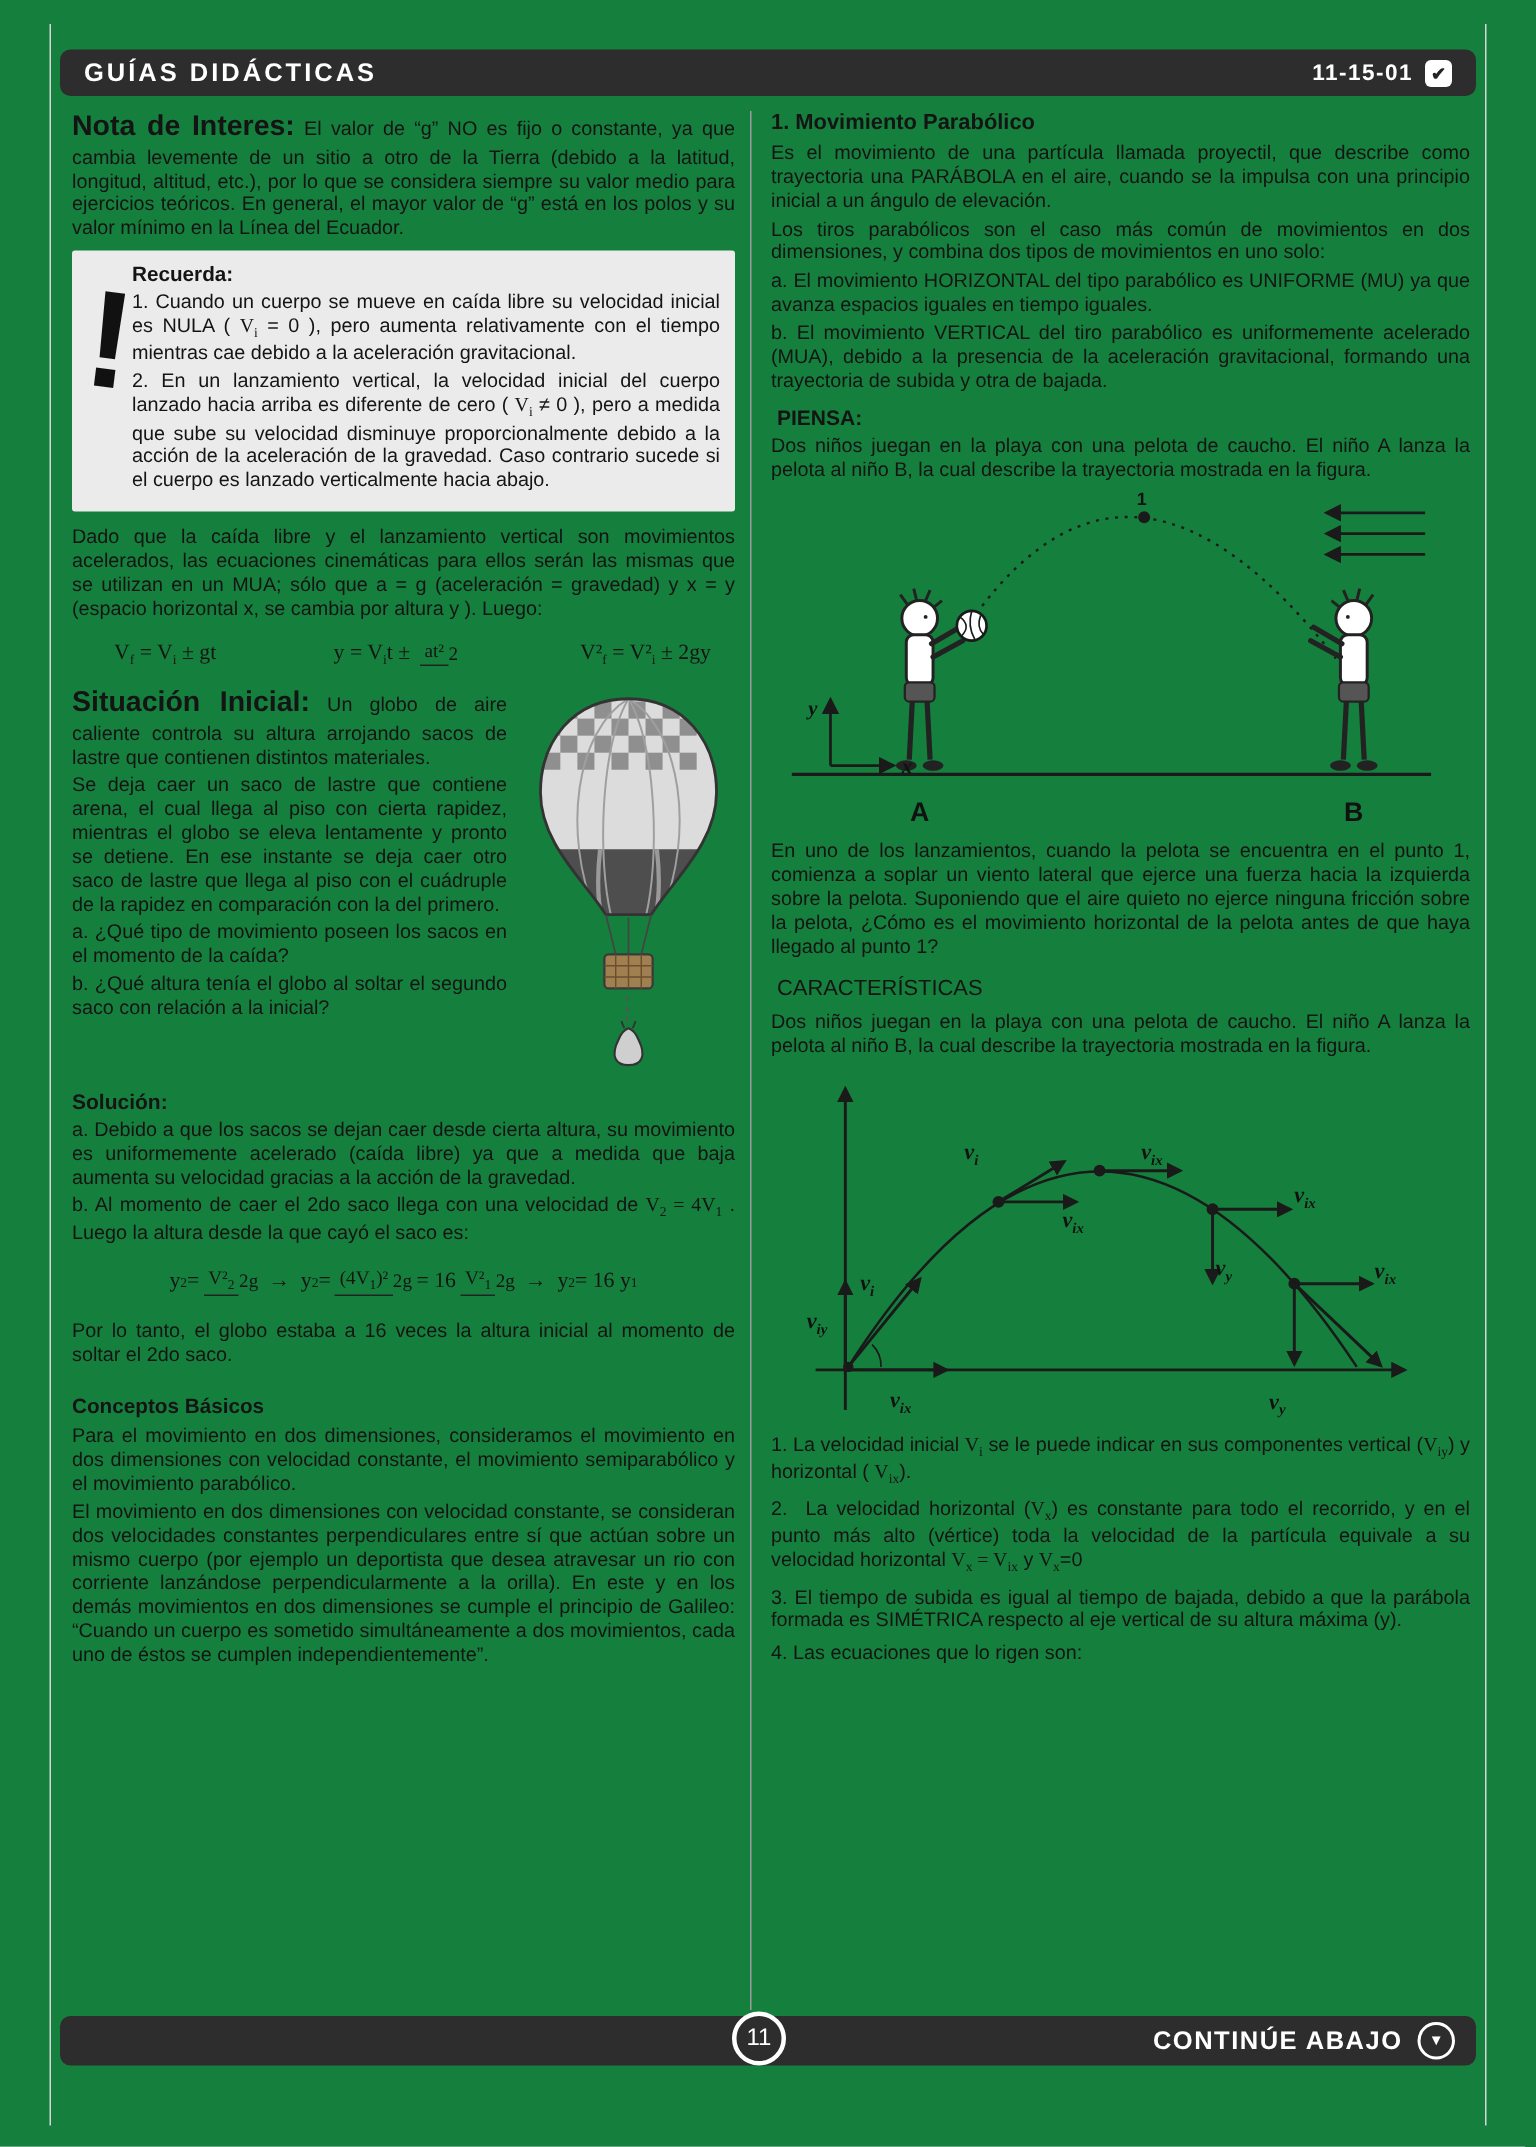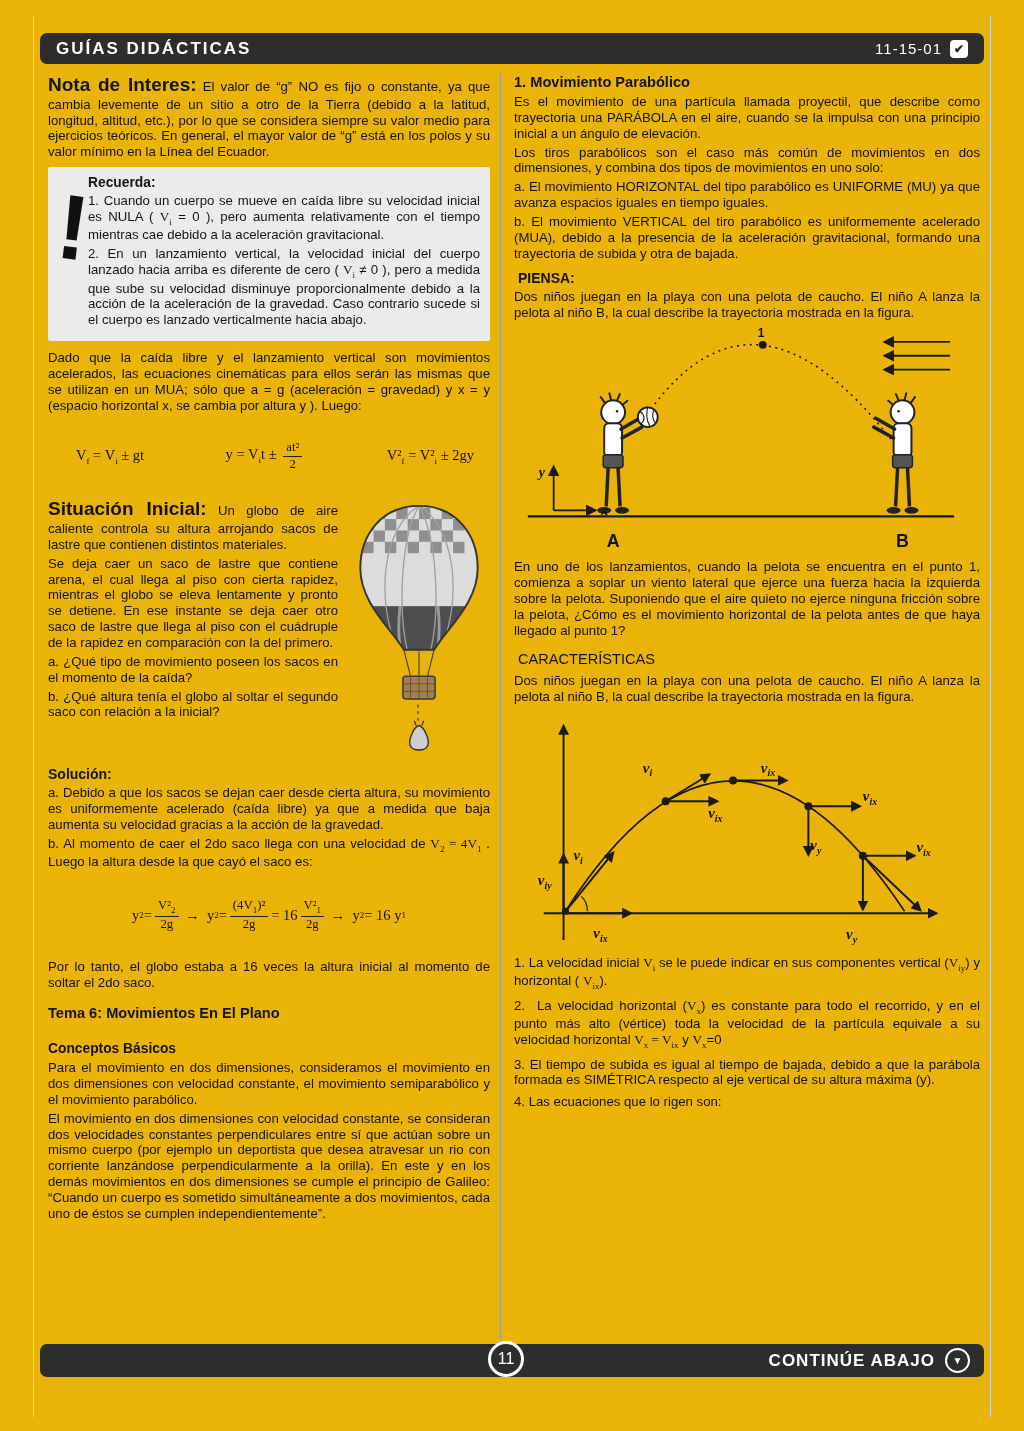--- a/index.html
+++ b/index.html
@@ -1,24 +1,24 @@
 <!DOCTYPE html>
 <html><head>
 <meta charset="utf-8">
 <style>
   *{margin:0;padding:0;box-sizing:border-box}
   body{font-family:"Liberation Sans",sans-serif;background:#f4f4f4;color:#141414}
-  .page{position:relative;width:1024px;height:1431px;background:#eab308;overflow:hidden;margin:0 auto}
+  .page{position:relative;width:1024px;height:1431px;background:#15803d;overflow:hidden;margin:0 auto}
   .page-frame{position:absolute;left:33px;right:33px;top:16px;bottom:14px;border-left:1px solid #d6d6d6;border-right:1px solid #d6d6d6;pointer-events:none}
 
   
   .topbar{position:absolute;left:40px;right:40px;top:33px;height:31px;background:#2d2d2d;border-radius:7px;display:flex;align-items:center;justify-content:space-between;padding:0 16px;color:#fff;z-index:3}
   .topbar-title{font-weight:bold;font-size:17px;letter-spacing:2px}
   .topbar-right{display:flex;align-items:center;gap:8px}
-  .topbar-code{font-weight:normal;font-size:15px;letter-spacing:1px}
+  .topbar-code{font-weight:bold;font-size:15px;letter-spacing:1px}
   .check-icon{width:18px;height:18px;background:#fff;color:#222;border-radius:4px;font-size:12px;line-height:18px;text-align:center;display:inline-block;font-weight:bold}
 
   .bottombar{position:absolute;left:40px;right:40px;top:1344px;height:33px;background:#2d2d2d;border-radius:7px;display:flex;align-items:center;justify-content:flex-end;gap:10px;padding-right:14px;color:#fff;z-index:3}
   .page-badge{position:absolute;left:448px;top:-3px;width:36px;height:36px;border-radius:50%;background:#2d2d2d;border:3px solid #fff;color:#fff;font-weight:normal;font-size:16px;display:flex;align-items:center;justify-content:center}
   .continue-label{font-weight:bold;font-size:17px;letter-spacing:1px}
   .down-icon{width:25px;height:25px;border:2px solid #fff;border-radius:50%;background:#2d2d2d;color:#fff;display:flex;align-items:center;justify-content:center;font-size:10px}
 
   
   .columns{position:absolute;left:48px;top:74px;width:932px;height:1266px;display:flex}
   .col{overflow:hidden}
@@ -33,21 +33,21 @@
   sub{font-size:9px}
 
   
   .recuerda{position:relative;background:#ebebeb;padding:8px 10px 10px 40px;margin:7px 0 9px;border-radius:2px}
   .rec-title{font-weight:bold;font-size:13.8px;margin-bottom:3px}
   .excl{position:absolute;left:8px;top:14px;width:30px;height:120px;font-weight:900;font-size:92px;line-height:1;transform:rotate(7deg);color:#111}
 
   
   .eq-row{display:flex;justify-content:space-between;align-items:center;padding:8px 16px 10px 28px;font-family:"Liberation Serif",serif;font-size:14.5px}
   .eq-center{display:flex;justify-content:center;align-items:center;padding:9px 0 11px;font-family:"Liberation Serif",serif;font-size:14.5px}
-  .frac{display:inline-flex;flex-direction:column;align-items:center;vertical-align:middle;line-height:1.05;margin:17px 3px;font-size:0.88em}
+  .frac{display:inline-flex;flex-direction:row;align-items:center;vertical-align:middle;line-height:1.05;margin:4px 3px;font-size:0.88em}
   .frac>span:first-child{border-bottom:1px solid #222;padding:0 3px 1px}
   .frac>span:last-child{padding-top:1px}
 
   
   .situacion{display:flow-root}
   .balloon-float{float:right;width:142px;margin:2px 0 2px 10px}
   .balloon-float svg{display:block;width:142px;height:254px}
 
   .tema-h{font-weight:bold;font-size:14.6px;margin:14px 0 4px}
   .conceptos-h{font-weight:bold;font-size:13.8px;margin:20px 0 4px}
@@ -170,21 +170,20 @@
           </span> &nbsp;→&nbsp; y<sub>2</sub> = <span class="frac">
             <span>(4V<sub>1</sub>)²</span>
             <span>2g</span>
           </span> = 16 <span class="frac">
             <span>V²<sub>1</sub></span>
             <span>2g</span>
           </span> &nbsp;→&nbsp; y<sub>2</sub> = 16 y<sub>1</sub></div>
 
       <p class="para">Por lo tanto, el globo estaba a 16 veces la altura inicial al momento de soltar el 2do saco.</p>
 
-      <div class="tema-h">Tema 6: Movimientos En El Plano</div>
 
       <div class="conceptos-h">Conceptos Básicos</div>
       <p class="para">Para el movimiento en dos dimensiones, consideramos el movimiento en dos dimensiones con velocidad constante, el movimiento semiparabólico y el movimiento parabólico.</p>
       <p class="para">El movimiento en dos dimensiones con velocidad constante, se consideran dos velocidades constantes perpendiculares entre sí que actúan sobre un mismo cuerpo (por ejemplo un deportista que desea atravesar un rio con corriente lanzándose perpendicularmente a la orilla). En este y en los demás movimientos en dos dimensiones se cumple el principio de Galileo: “Cuando un cuerpo es sometido simultáneamente a dos movimientos, cada uno de éstos se cumplen independientemente”.</p>
 
     </section>
 
     <div class="divider"></div>
 
     <section class="col col-right">

